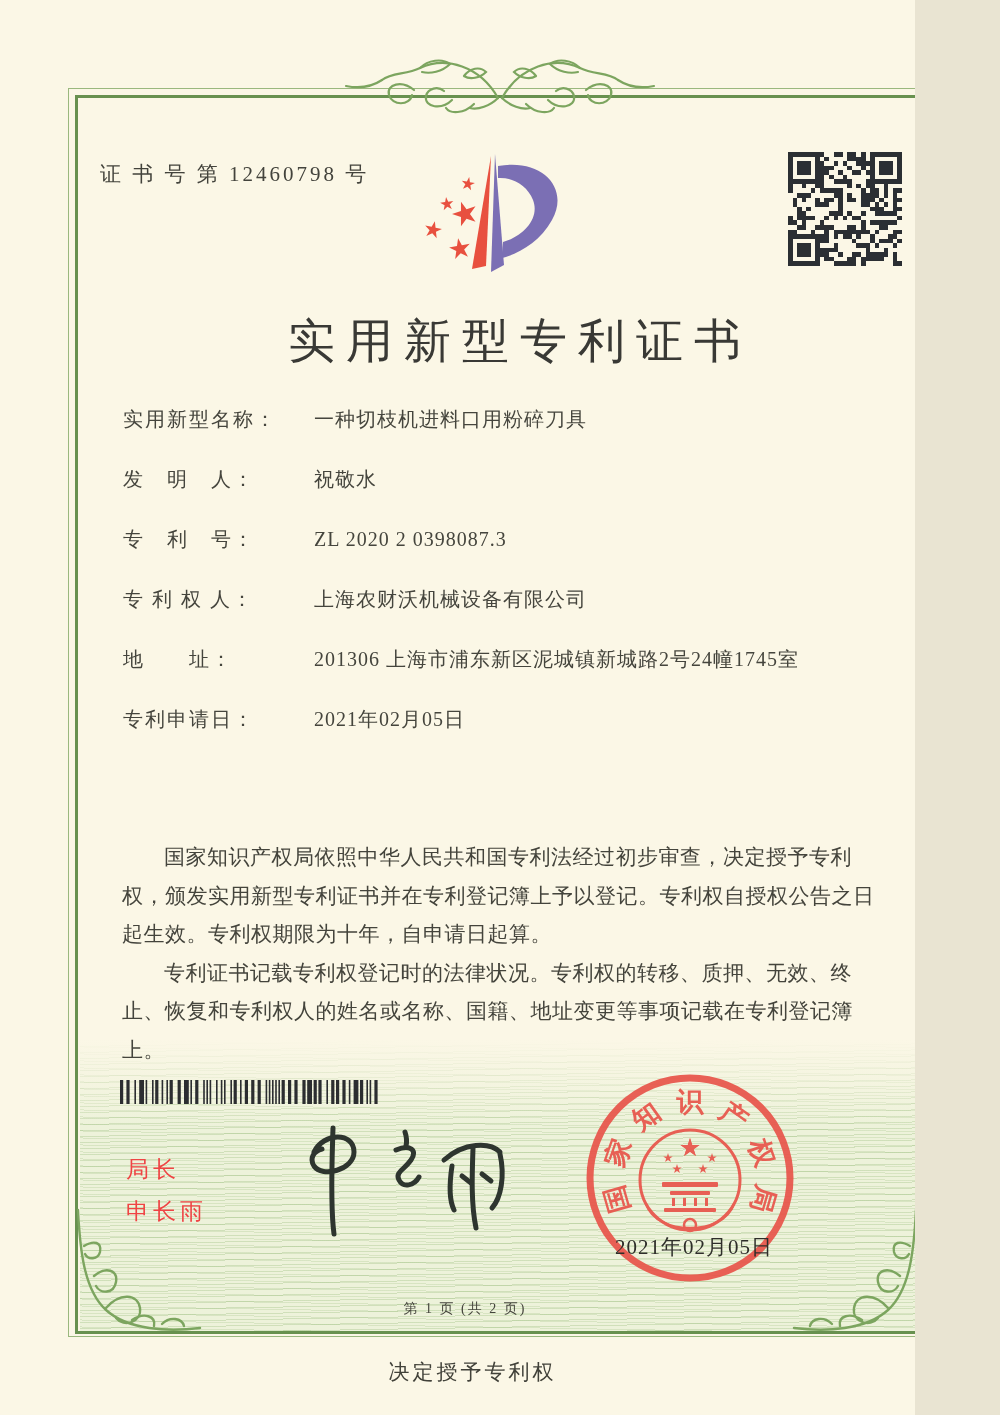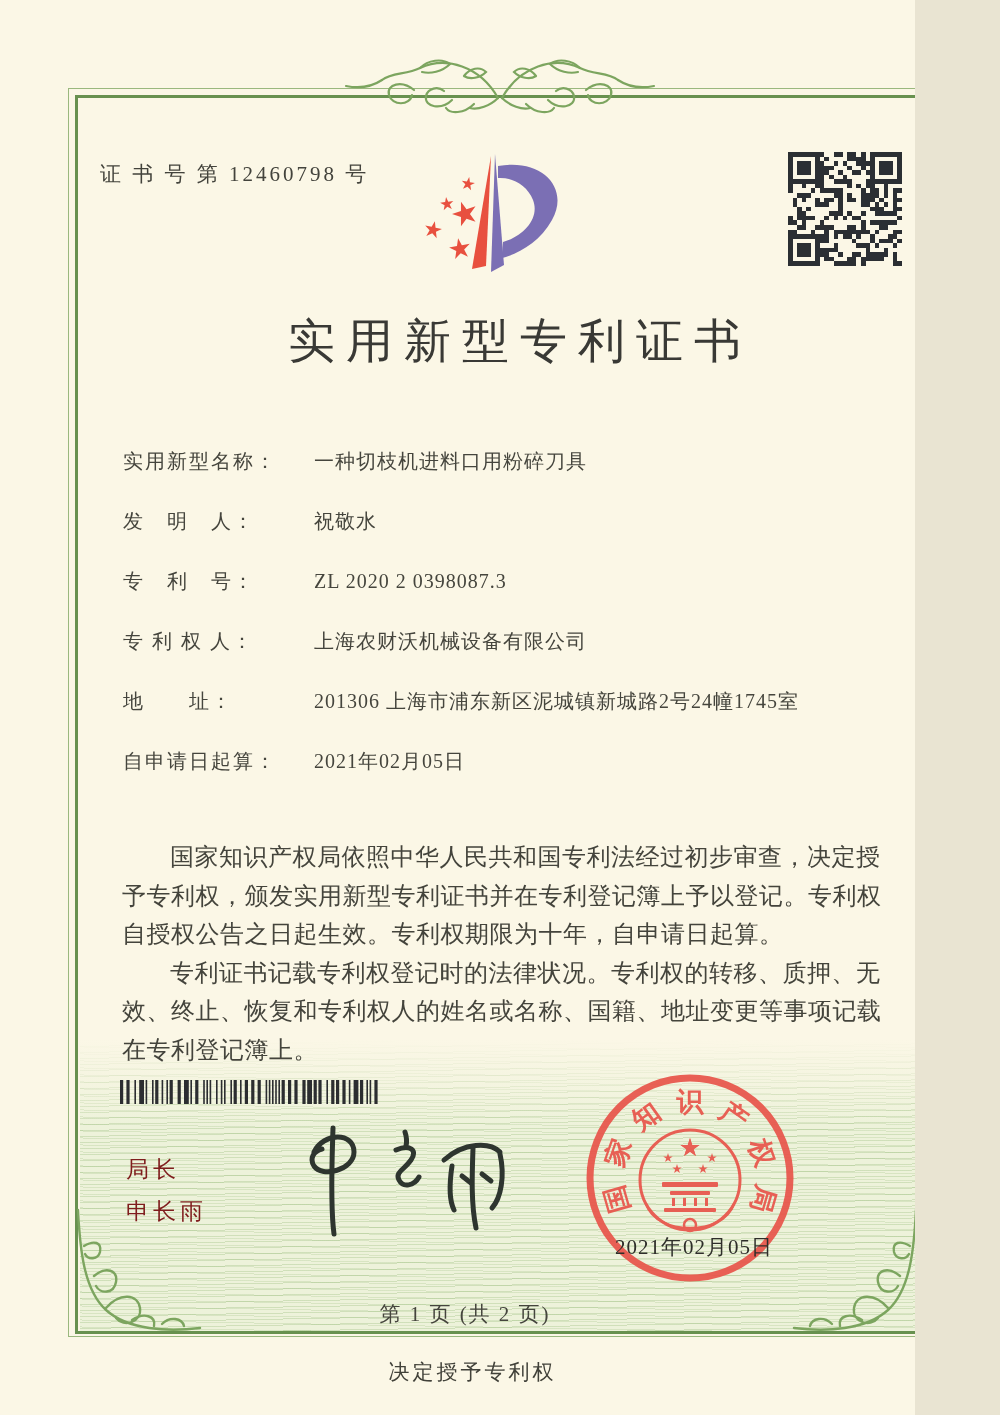--- a/index.html
+++ b/index.html
@@ -12,31 +12,31 @@
   
   .guilloche{left:80px;top:1040px;width:835px;height:292px;
      background-color:#edf2da;
      background-image:
        linear-gradient(to bottom, #fbf7e6 0%, rgba(251,247,230,0) 30%),
        repeating-linear-gradient(179deg, rgba(140,180,110,.30) 0 1px, rgba(0,0,0,0) 1px 6px),
        repeating-linear-gradient(181deg, rgba(140,180,110,.22) 0 1px, rgba(0,0,0,0) 1px 7px);}
   .certno{left:100px;top:160px;font-size:21px;letter-spacing:3px;color:#43433c;}
   .title{left:0;top:310px;width:1000px;text-align:center;font-size:47px;letter-spacing:11px;
          color:#393935;font-weight:500;padding-left:20px;}
-  .fields{left:123px;top:448px;width:780px;font-size:20px;color:#45453d;}
+  .fields{left:123px;top:406px;width:780px;font-size:20px;color:#45453d;}
   .frow{height:60px;position:relative;white-space:nowrap;}
   .flabel{display:inline-block;min-width:186px;letter-spacing:2px;}
   .fvalue{letter-spacing:1px;}
   .grant-right{position:absolute;left:385px;top:0;}
-  .paras{left:122px;top:838px;width:762px;font-size:24px;line-height:38.5px;color:#44443c;}
+  .paras{left:122px;top:838px;width:762px;font-size:21px;line-height:38.5px;color:#44443c;}
   .paras p{margin:0;text-indent:2em;letter-spacing:.5px;}
   .officer{left:126px;top:1148px;font-family:"Liberation Sans","DejaVu Sans",sans-serif;
-           font-size:23px;color:#7f1d1d;line-height:42px;letter-spacing:4px;}
+           font-size:23px;color:#ef4444;line-height:42px;letter-spacing:4px;}
   .seal-date{left:615px;top:1233px;font-size:21px;letter-spacing:1px;color:#2e2e2a;z-index:6;}
-  .footer-page{left:0;top:1300px;width:930px;text-align:center;font-size:21px;letter-spacing:2px;color:#45453d;}
+  .footer-page{left:0;top:1300px;width:930px;text-align:center;font-size:14px;letter-spacing:2px;color:#45453d;}
   .footer-note{left:0;top:1358px;width:945px;text-align:center;font-size:21px;letter-spacing:3px;color:#414139;}
   svg{display:block;}
   #qr-cells rect{fill:#2b2f33;}
   #barcode-bars rect{fill:#2b2d30;}
   #seal-chars text{font-size:27px;font-weight:bold;fill:#e8544a;text-anchor:middle;
                    font-family:"Liberation Serif",serif;dominant-baseline:central;}
   .z1{z-index:1}.z2{z-index:2}.z3{z-index:3}.z4{z-index:4}.z5{z-index:5}
 </style>
 </head>
 <body>
@@ -448,21 +448,21 @@
     </div>
     <div class="frow">
       <span class="flabel">专 利 权 人：</span>
       <span class="fvalue">上海农财沃机械设备有限公司</span>
     </div>
     <div class="frow">
       <span class="flabel">地　　址：</span>
       <span class="fvalue">201306 上海市浦东新区泥城镇新城路2号24幢1745室</span>
     </div>
     <div class="frow">
-      <span class="flabel">自申请日起算：</span>
+      <span class="flabel">专利申请日：</span>
       <span class="fvalue">2021年02月05日</span>
     </div>
   </div>
 
   <div class="abs paras z4">
     <p>国家知识产权局依照中华人民共和国专利法经过初步审查，决定授予专利权，颁发实用新型专利证书并在专利登记簿上予以登记。专利权自授权公告之日起生效。专利权期限为十年，自申请日起算。</p>
     <p>专利证书记载专利权登记时的法律状况。专利权的转移、质押、无效、终止、恢复和专利权人的姓名或名称、国籍、地址变更等事项记载在专利登记簿上。</p>
   </div>
 
   <svg class="abs z4" style="left:120px;top:1080px;" width="262" height="24" viewBox="0 0 262 24">

